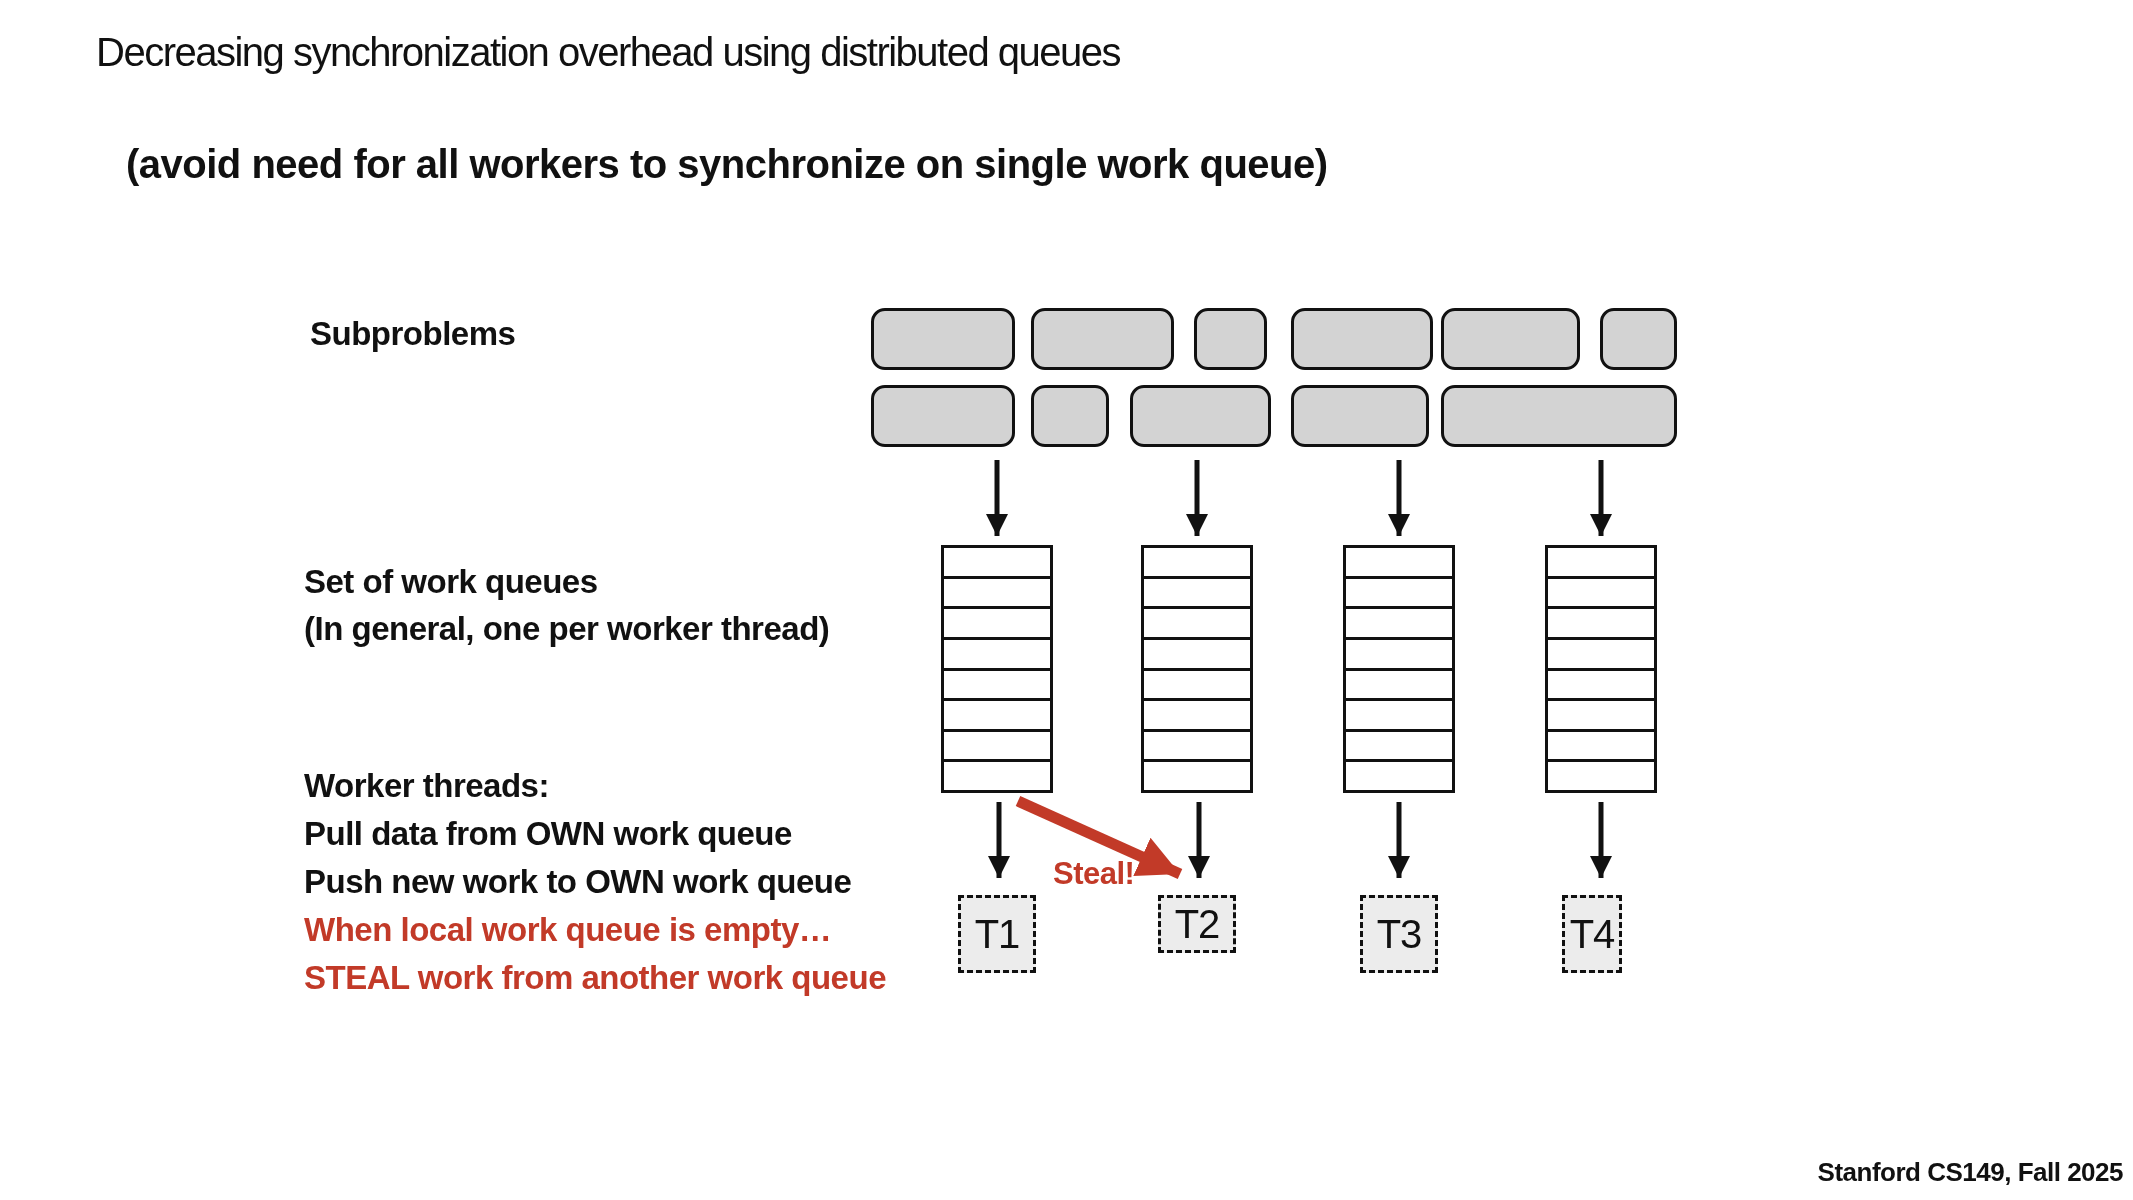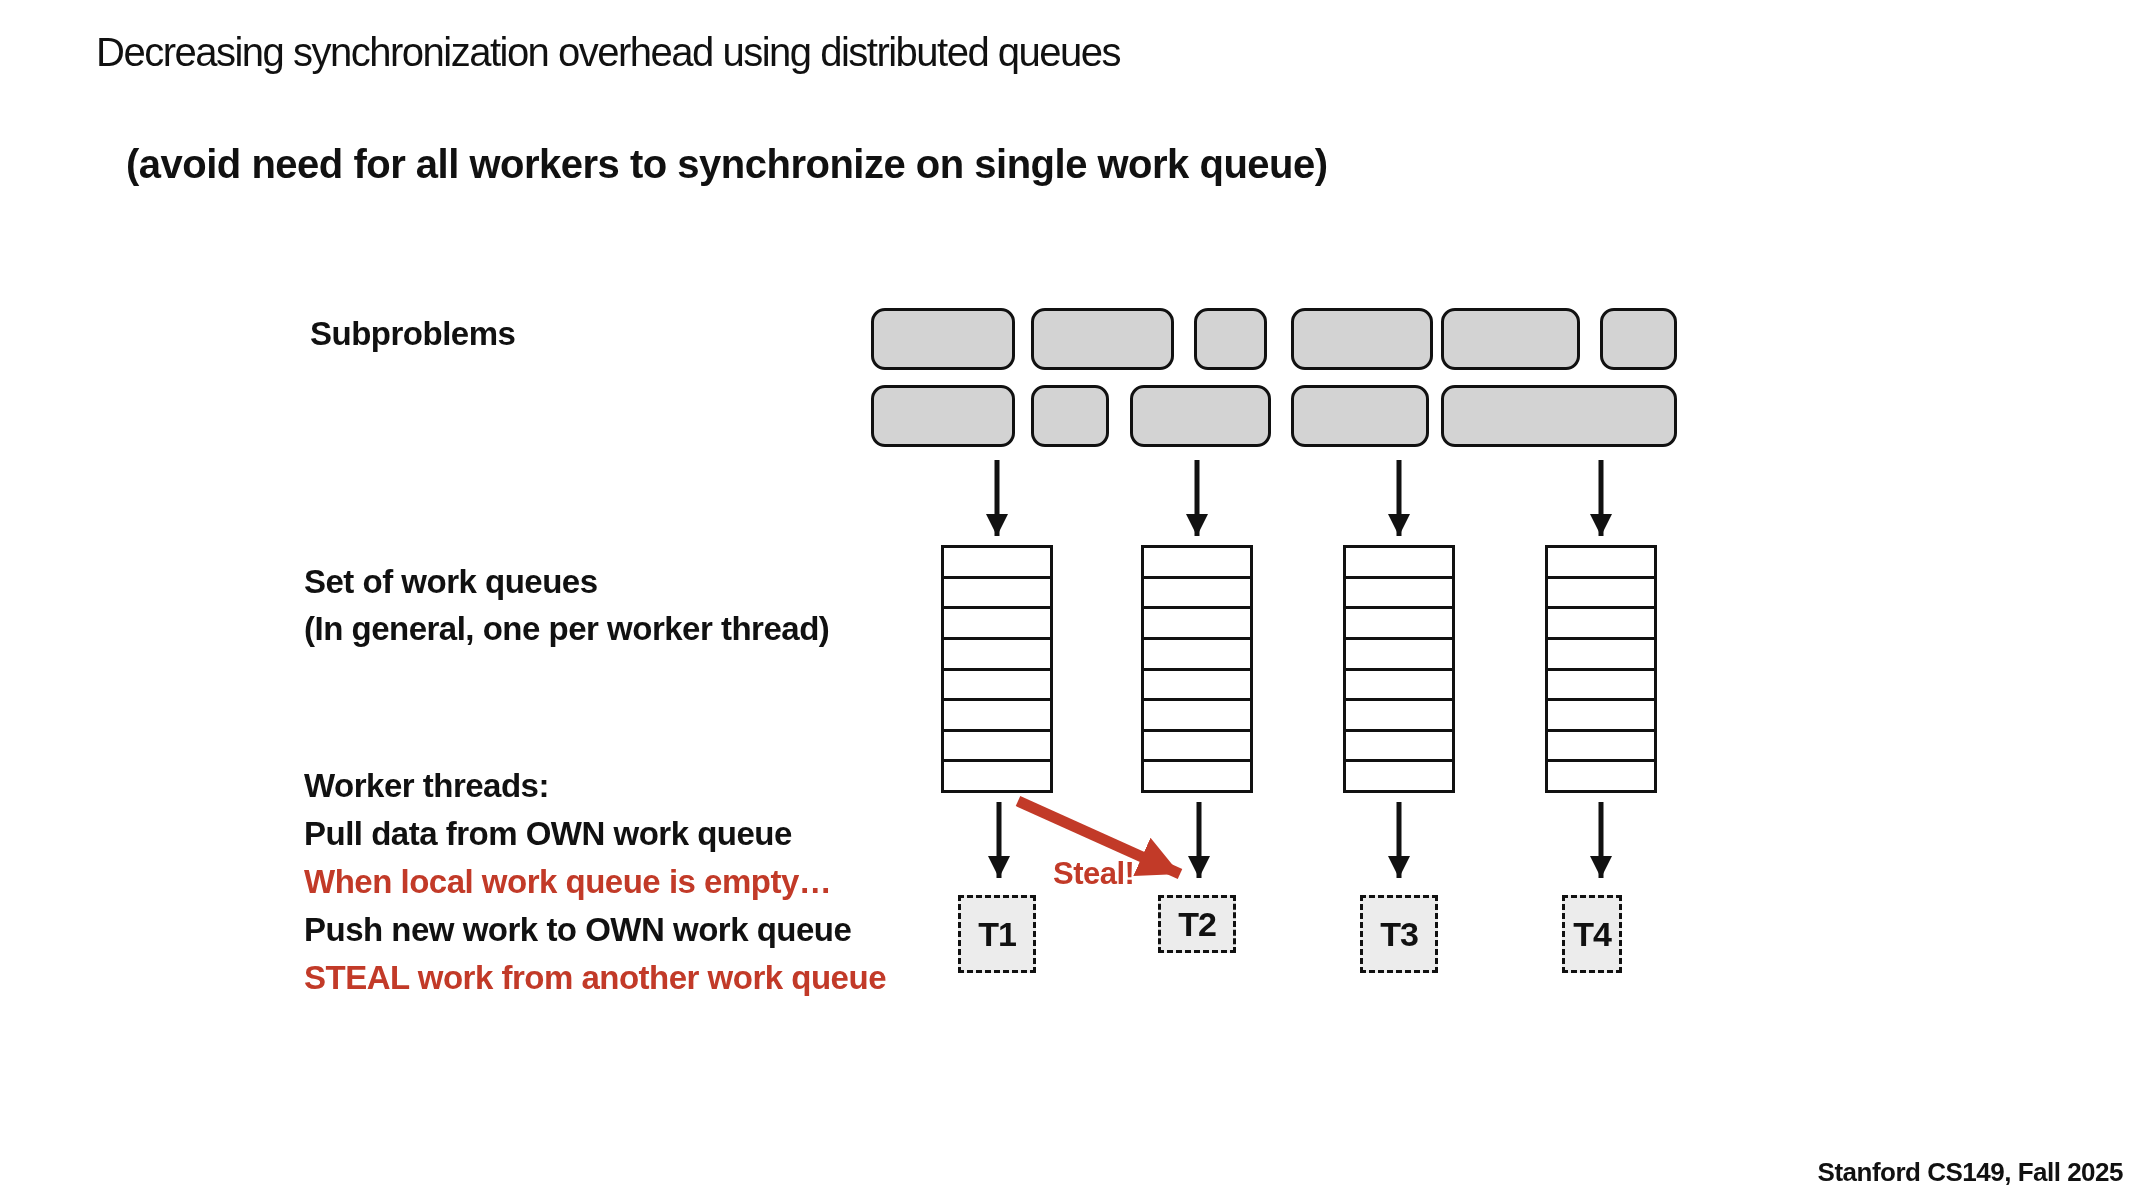--- a/index.html
+++ b/index.html
@@ -67,22 +67,22 @@
   .thread-box {
     position: absolute;
     box-sizing: border-box;
     background: var(--thread-fill);
     border: 3px dashed var(--ink);
     display: flex;
     align-items: center;
     justify-content: center;
   }
   .thread-box span {
-    font-size: 34px;
-    font-weight: bold;
+    font-size: 40px;
+    font-weight: normal;
     letter-spacing: -1px;
     color: var(--ink);
   }
   #arrow-svg {
     position: absolute;
     left: 0; top: 0;
     width: 2133px;
     height: 1200px;
     pointer-events: none;
   }
@@ -122,22 +122,22 @@
   </div>
 
   <div class="label-block" id="workqueues-label">
     <div>Set of work queues</div>
     <div>(In general, one per worker thread)</div>
   </div>
 
   <div class="label-block" id="worker-label">
       <div class="worker-line">Worker threads:</div>
       <div class="worker-line">Pull data from OWN work queue</div>
+      <div class="worker-line">Push new work to OWN work queue</div>
       <div class="worker-line red">When local work queue is empty…</div>
-      <div class="worker-line">Push new work to OWN work queue</div>
       <div class="worker-line red">STEAL work from another work queue</div>
     </div>
 
   <div id="task-layer">
       <div class="task-box" style="left: 871px; top: 308px; width: 144px; height: 62px;"></div>
       <div class="task-box" style="left: 1031px; top: 308px; width: 143px; height: 62px;"></div>
       <div class="task-box" style="left: 1194px; top: 308px; width: 73px; height: 62px;"></div>
       <div class="task-box" style="left: 1291px; top: 308px; width: 142px; height: 62px;"></div>
       <div class="task-box" style="left: 1441px; top: 308px; width: 139px; height: 62px;"></div>
       <div class="task-box" style="left: 1600px; top: 308px; width: 77px; height: 62px;"></div>

